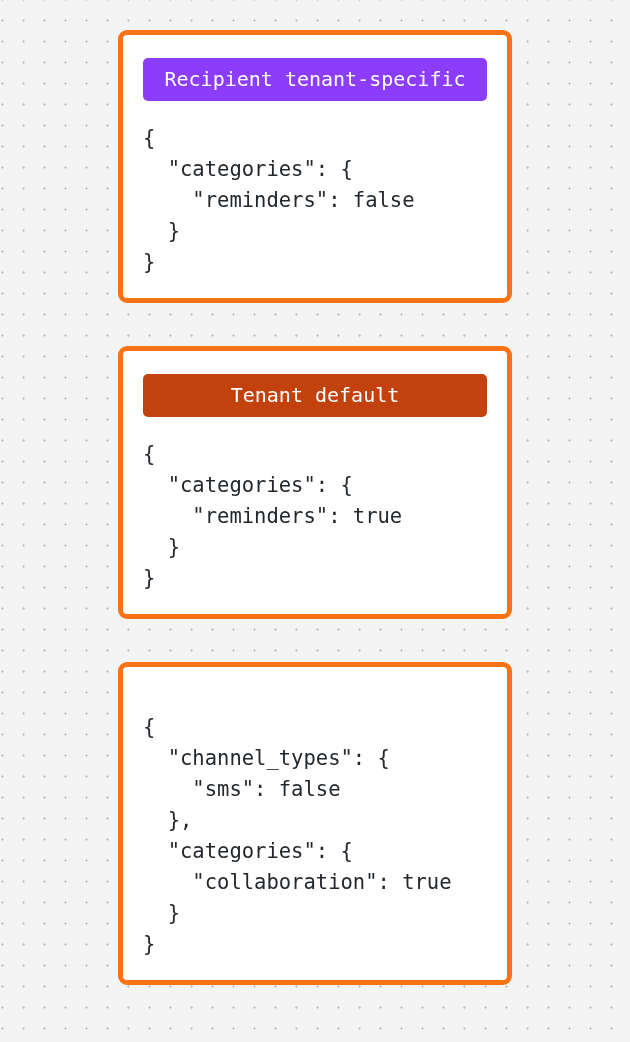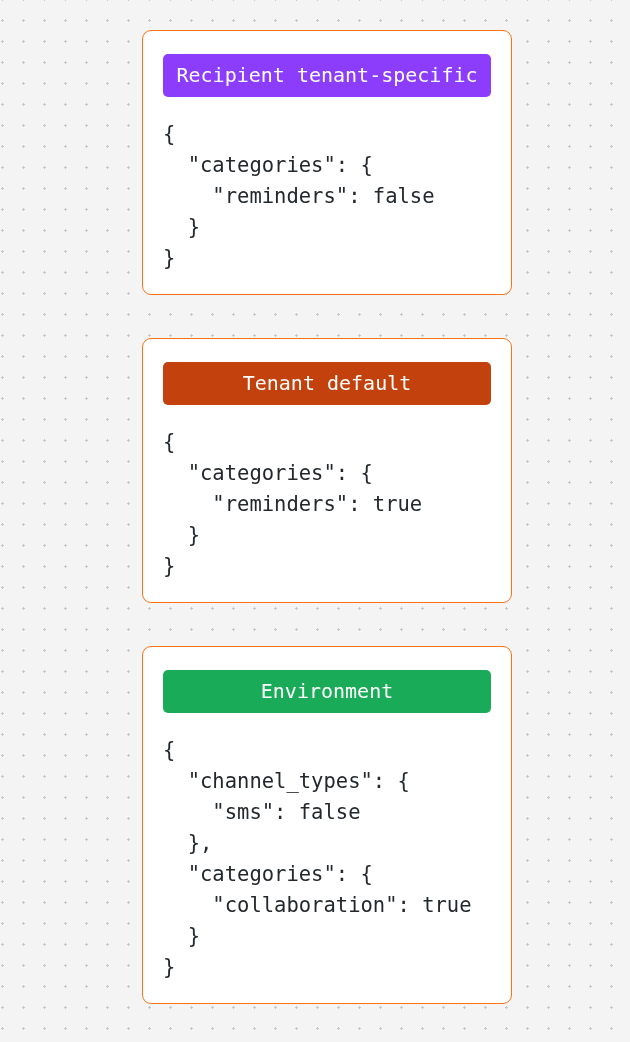--- a/index.html
+++ b/index.html
@@ -23,26 +23,25 @@
     height: 1042px;
     box-sizing: border-box;
     padding: 30px 118px;
     display: flex;
     flex-direction: column;
     gap: 43px;
   }
 
   .card {
     background: #ffffff;
-    border: 1px solid #f97316;
+    border: 5px solid #f97316;
     border-radius: 9px;
     box-sizing: border-box;
     padding: 23px 20px 20px 20px;
     box-shadow: 0 0 0 0 rgba(0,0,0,0);
-    margin-left: 24px;
   }
 
   .card-badge {
     display: block;
     border-radius: 5px;
     height: 43px;
     line-height: 43px;
     text-align: center;
     color: #ffffff;
     font-family: "DejaVu Sans Mono", "Liberation Mono", monospace;
@@ -86,21 +85,20 @@
   <div class="card">
     <div class="card-badge blue">Tenant default</div>
     <pre class="card-body">{
   "categories": {
     "reminders": true
   }
 }</pre>
   </div>
 
   <div class="card">
-    <div class="card-badge green">Environment</div>
     <pre class="card-body">{
   "channel_types": {
     "sms": false
   },
   "categories": {
     "collaboration": true
   }
 }</pre>
   </div>
 

